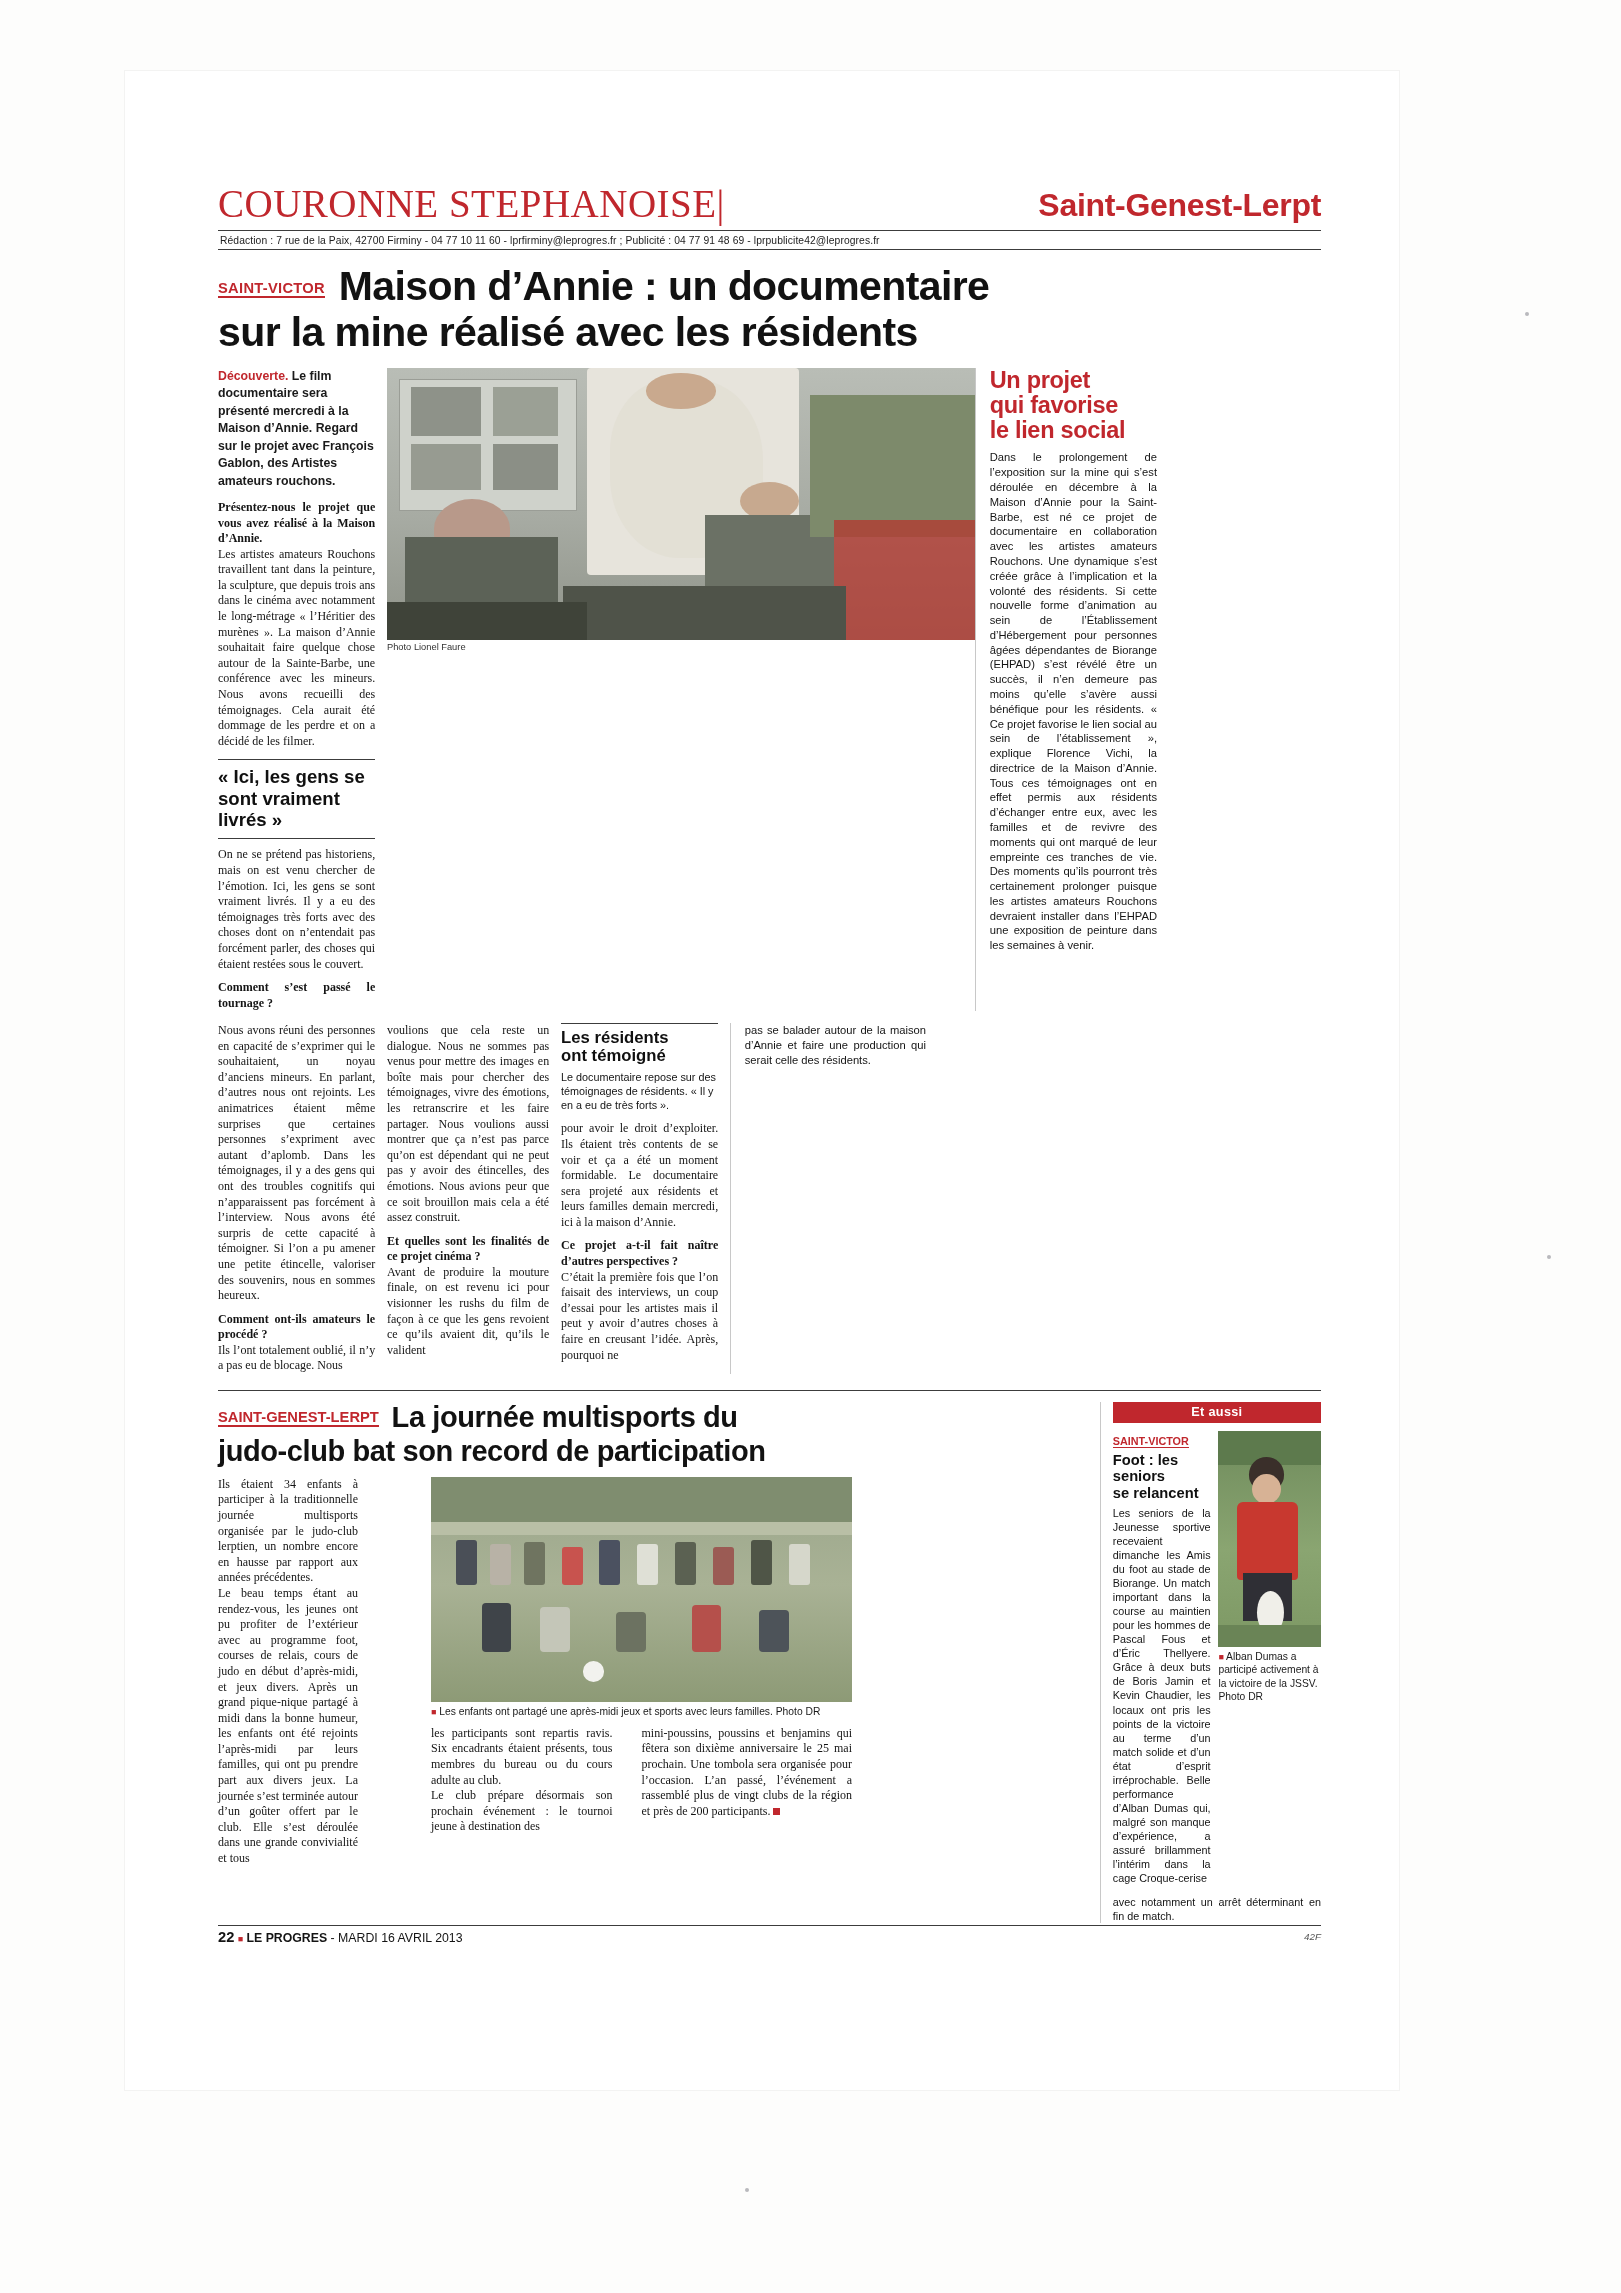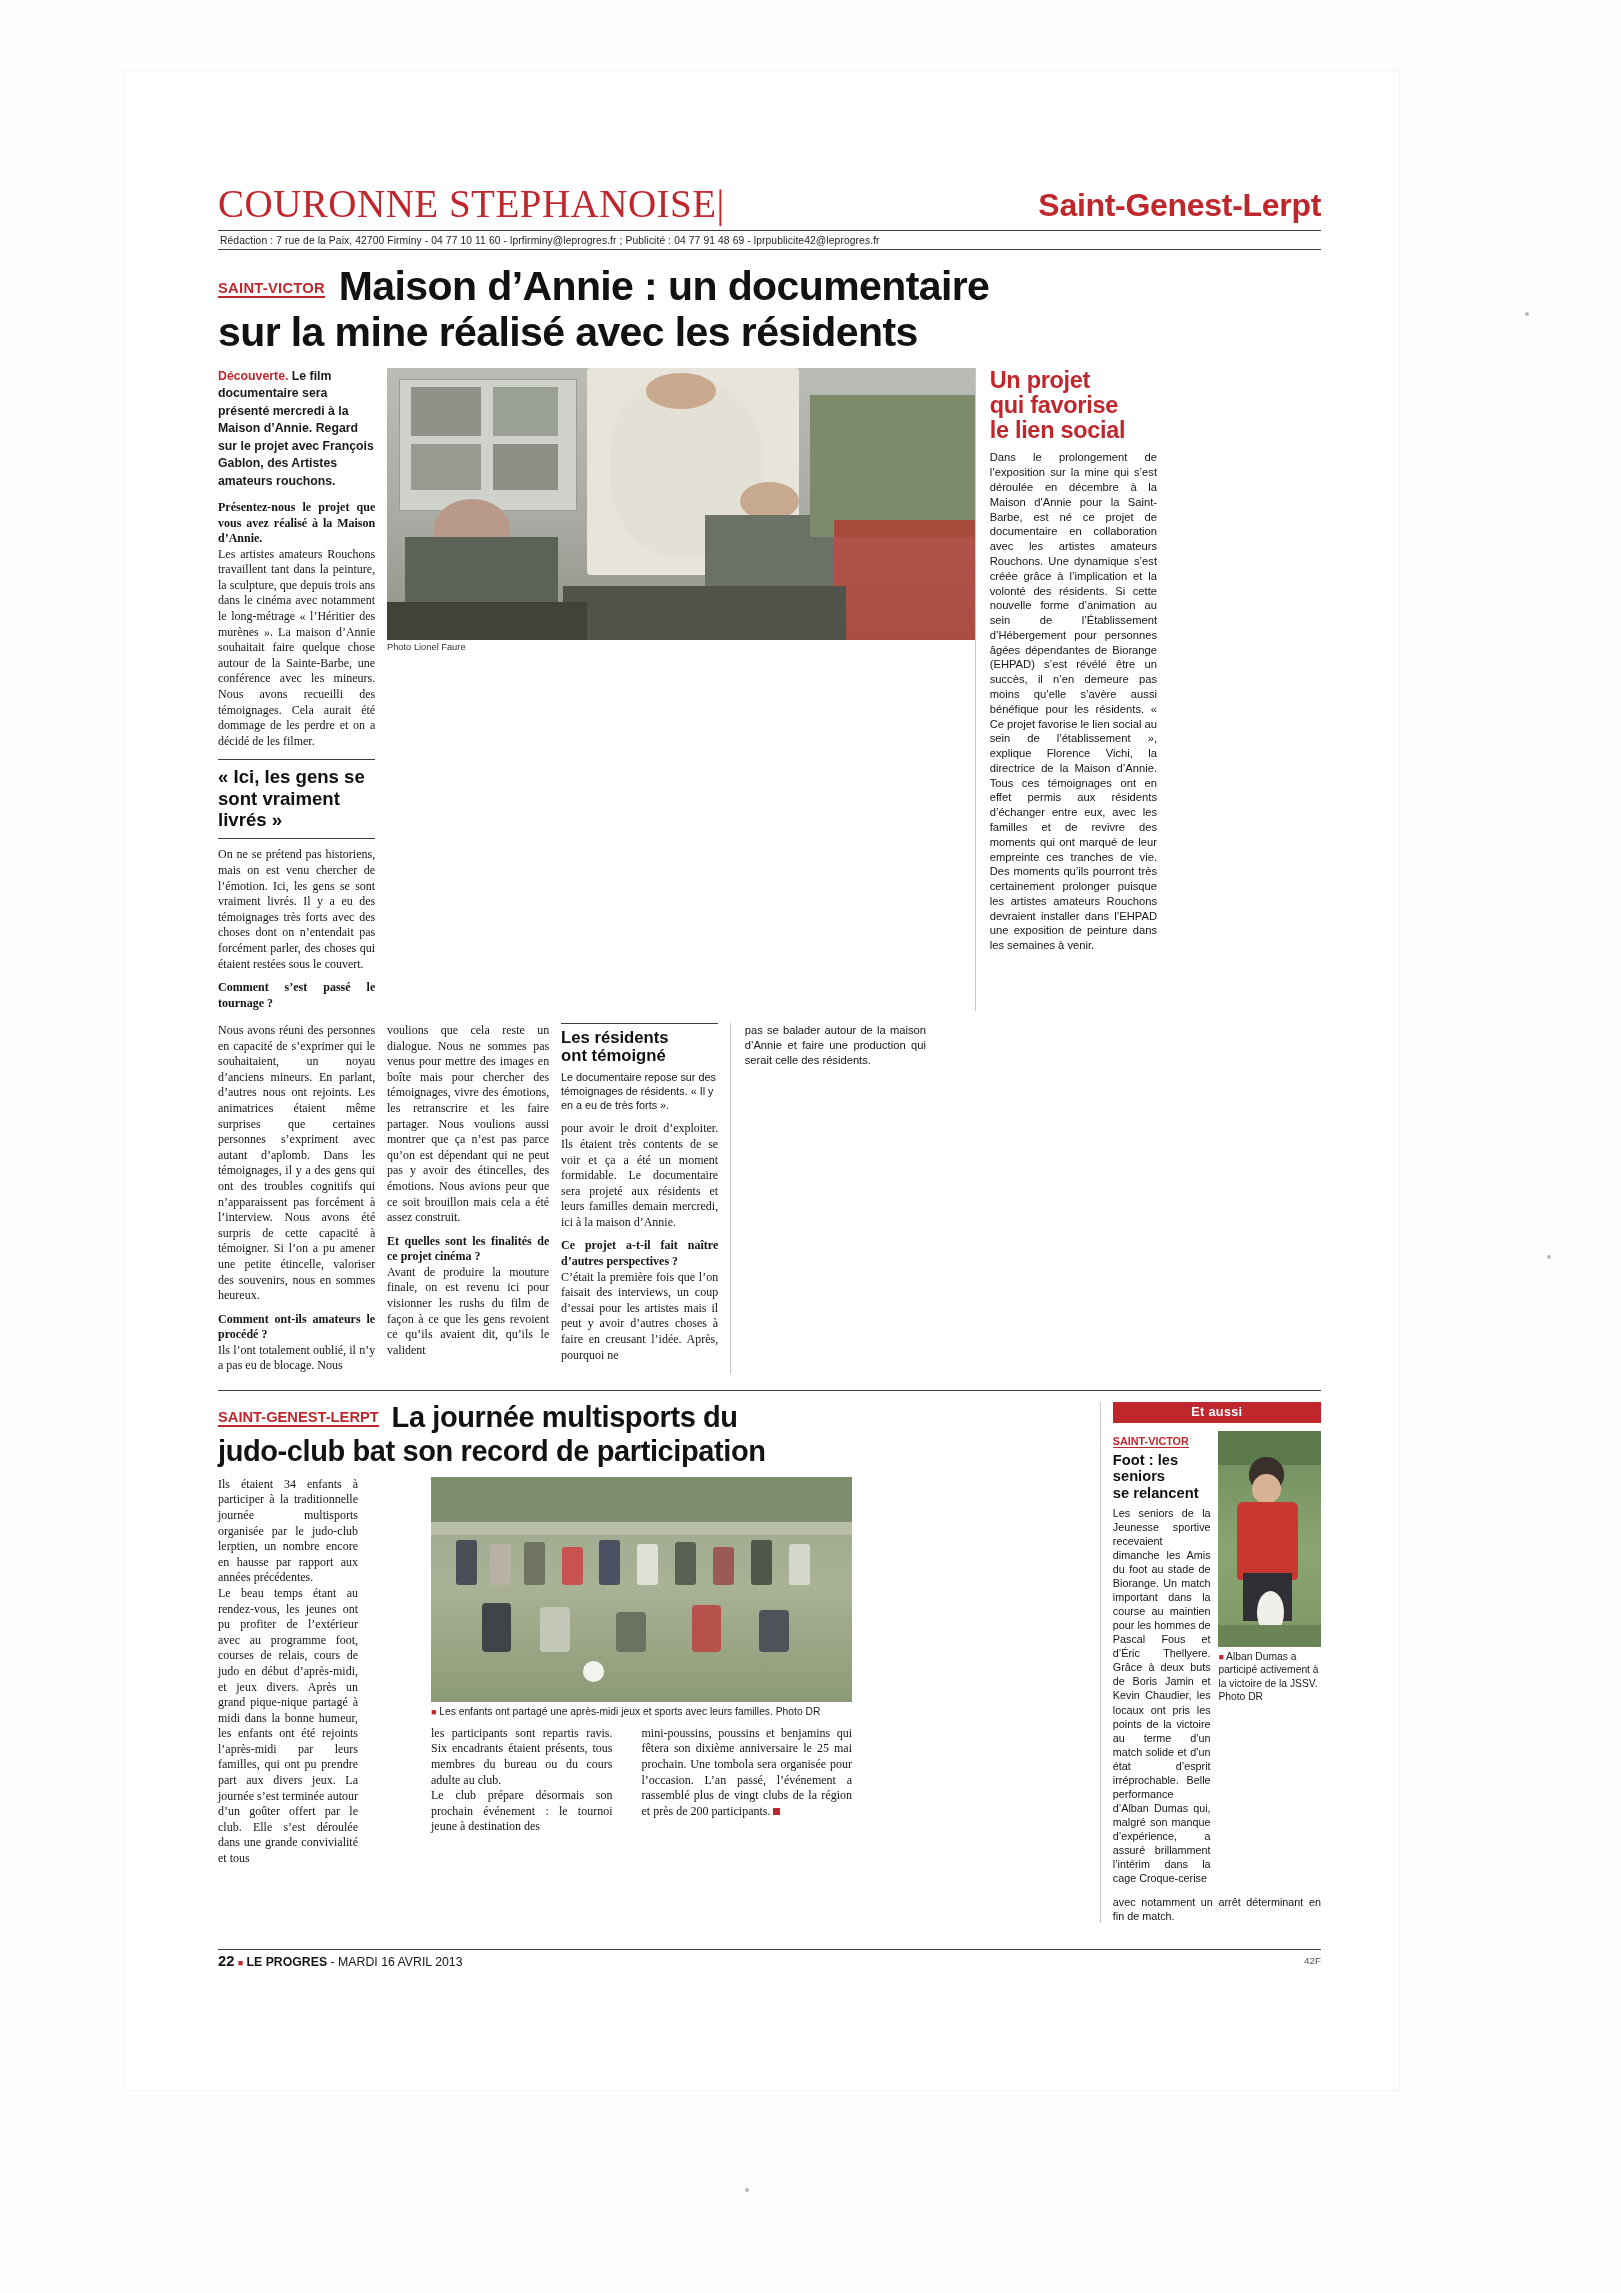--- a/index.html
+++ b/index.html
@@ -196,31 +196,31 @@
     font-weight:700; font-size:14.7px; line-height:1.12; color:#101010;
     margin-top:2.9px;
   }
   .ea-body {
     font-family:"Liberation Sans", sans-serif;
     font-size:10.8px; line-height:1.3; text-align:justify; color:#141414;
     margin-top:4.9px;
   }
   
   .footer {
-    margin-top:26px; border-top:1.3px solid #3c3c3c;
+    margin-top:2px; border-top:1.3px solid #3c3c3c;
     display:flex; align-items:center; justify-content:space-between;
     padding-top:2.9px;
   }
   .footer-left {
     font-family:"Liberation Sans", sans-serif;
     font-size:12.3px; color:#141414; font-weight:400;
   }
   .footer-left .pagenum { font-weight:700; font-size:14.7px; }
   .footer-left .sq { color:#c0272d; font-size:8.8px; }
-  .footer-right { font-family:"Liberation Sans", sans-serif; font-size:9.8px; color:#555; }
+  .footer-right { font-family:"Liberation Sans", sans-serif; font-size:9.8px; color:#555;font-style:italic; }
   .endmark { display:inline-block; width:6.9px; height:6.9px; background:#c0272d; margin-left:2.9px; }
   
   .ph-scene { position:absolute; inset:0; }
   .blob { position:absolute; border-radius:40% 45% 40% 45%; }
   
   .margin-mark {
     position:absolute; font-family:"Liberation Sans", sans-serif;
     color:#9b9b9f; font-size:12.7px;
   }
 </style>

